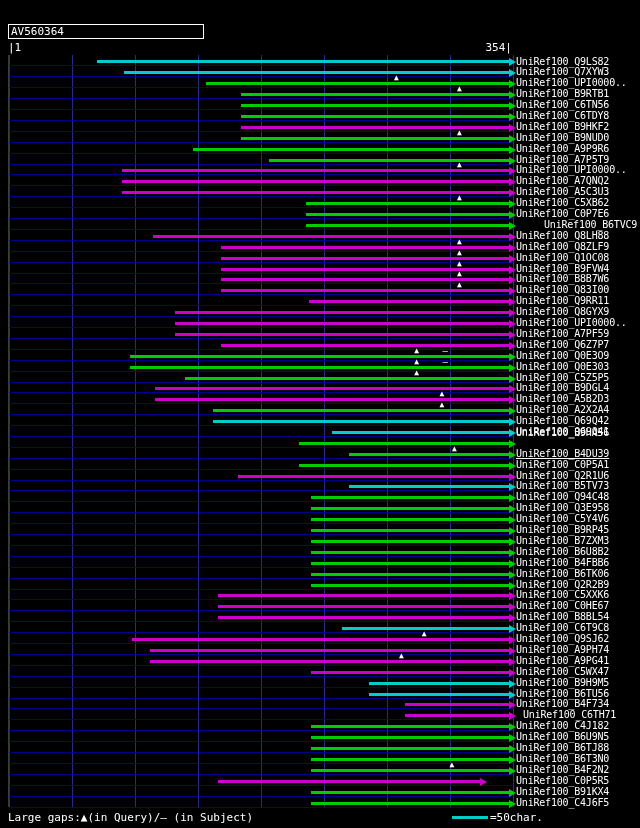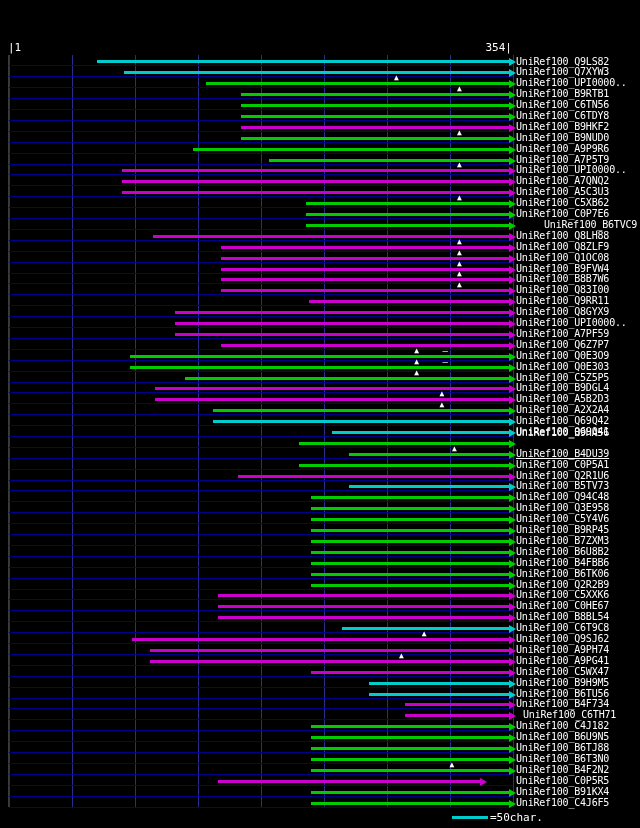--- a/index.html
+++ b/index.html
@@ -39,20 +39,23 @@
   #footer .txt{position:absolute;left:0;top:2px;}
   #footer .scalebar{position:absolute;left:444px;top:7px;width:36px;height:3px;background:#00cccc;}
   #footer .scaletxt{position:absolute;left:482px;top:2px;}
 </style>
 </head>
 <body>
 
 <div id="wrap">
 
 
+  <div id="qbox">
+    <span>AV560364</span>
+  </div>
 
   <div id="ruler">
     <span class="l">|1</span>
     <span class="r">354|</span>
   </div>
 
   <div id="plot">
       <div class="grid" style="left: 0px;"></div>
       <div class="grid" style="left: 63px;"></div>
       <div class="grid" style="left: 126px;"></div>
@@ -358,17 +361,18 @@
       <div style="top: 677px;">UniRef100_B6U9N5</div>
       <div style="top: 688px;">UniRef100_B6TJ88</div>
       <div style="top: 699px;">UniRef100_B6T3N0</div>
       <div style="top: 710px;">UniRef100_B4F2N2</div>
       <div style="top: 721px;">UniRef100_C0P5R5</div>
       <div style="top: 732px;">UniRef100_B91KX4</div>
       <div style="top: 743px;">UniRef100_C4J6F5</div>
     </div>
 
   <div id="footer">
+    <span class="txt">Large gaps:▲(in Query)/– (in Subject)</span>
     <span class="scalebar"></span>
     <span class="scaletxt">=50char.</span>
   </div>
 
 </div>
 
 </body></html>

